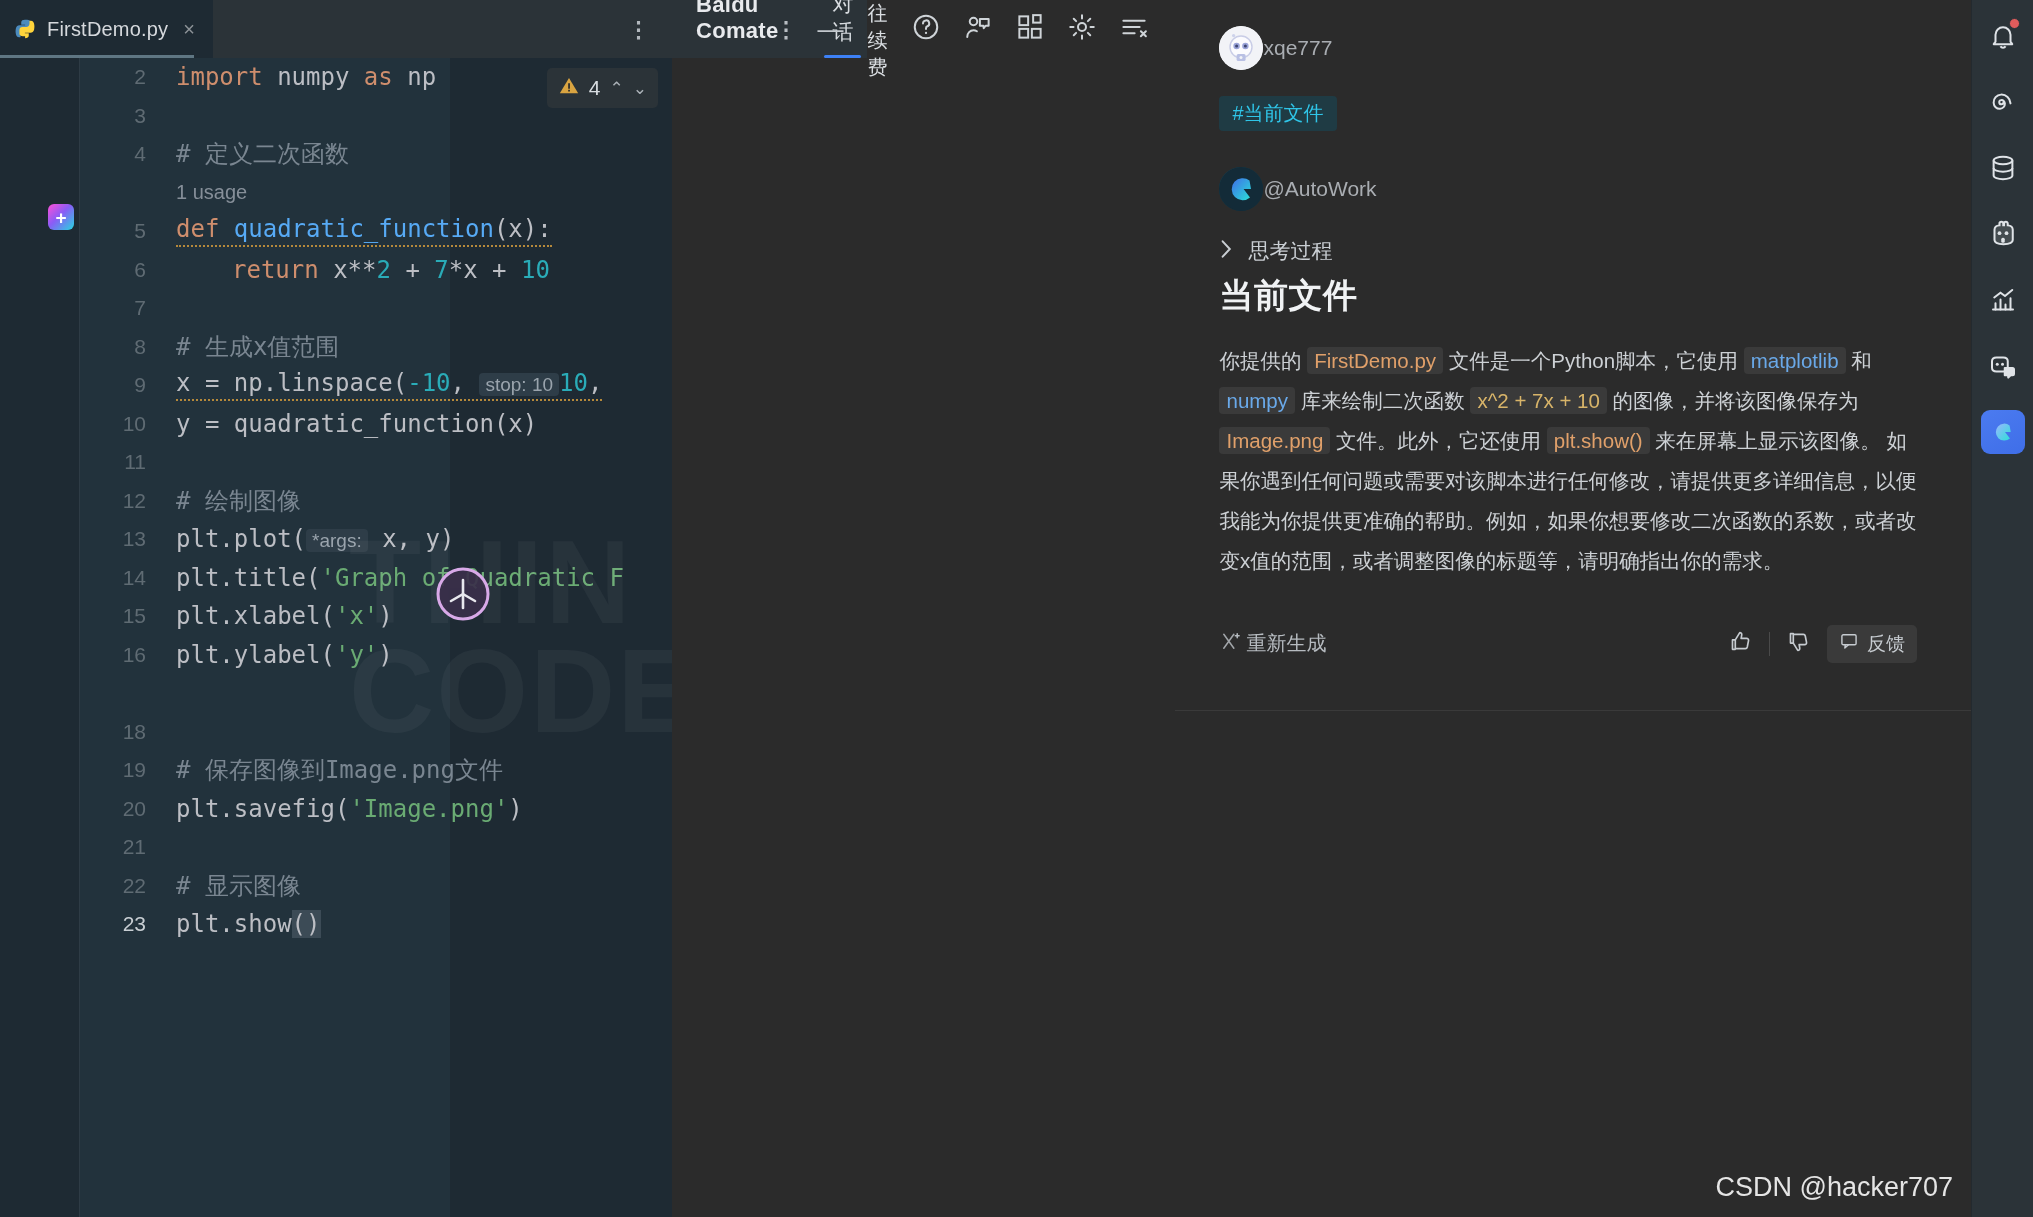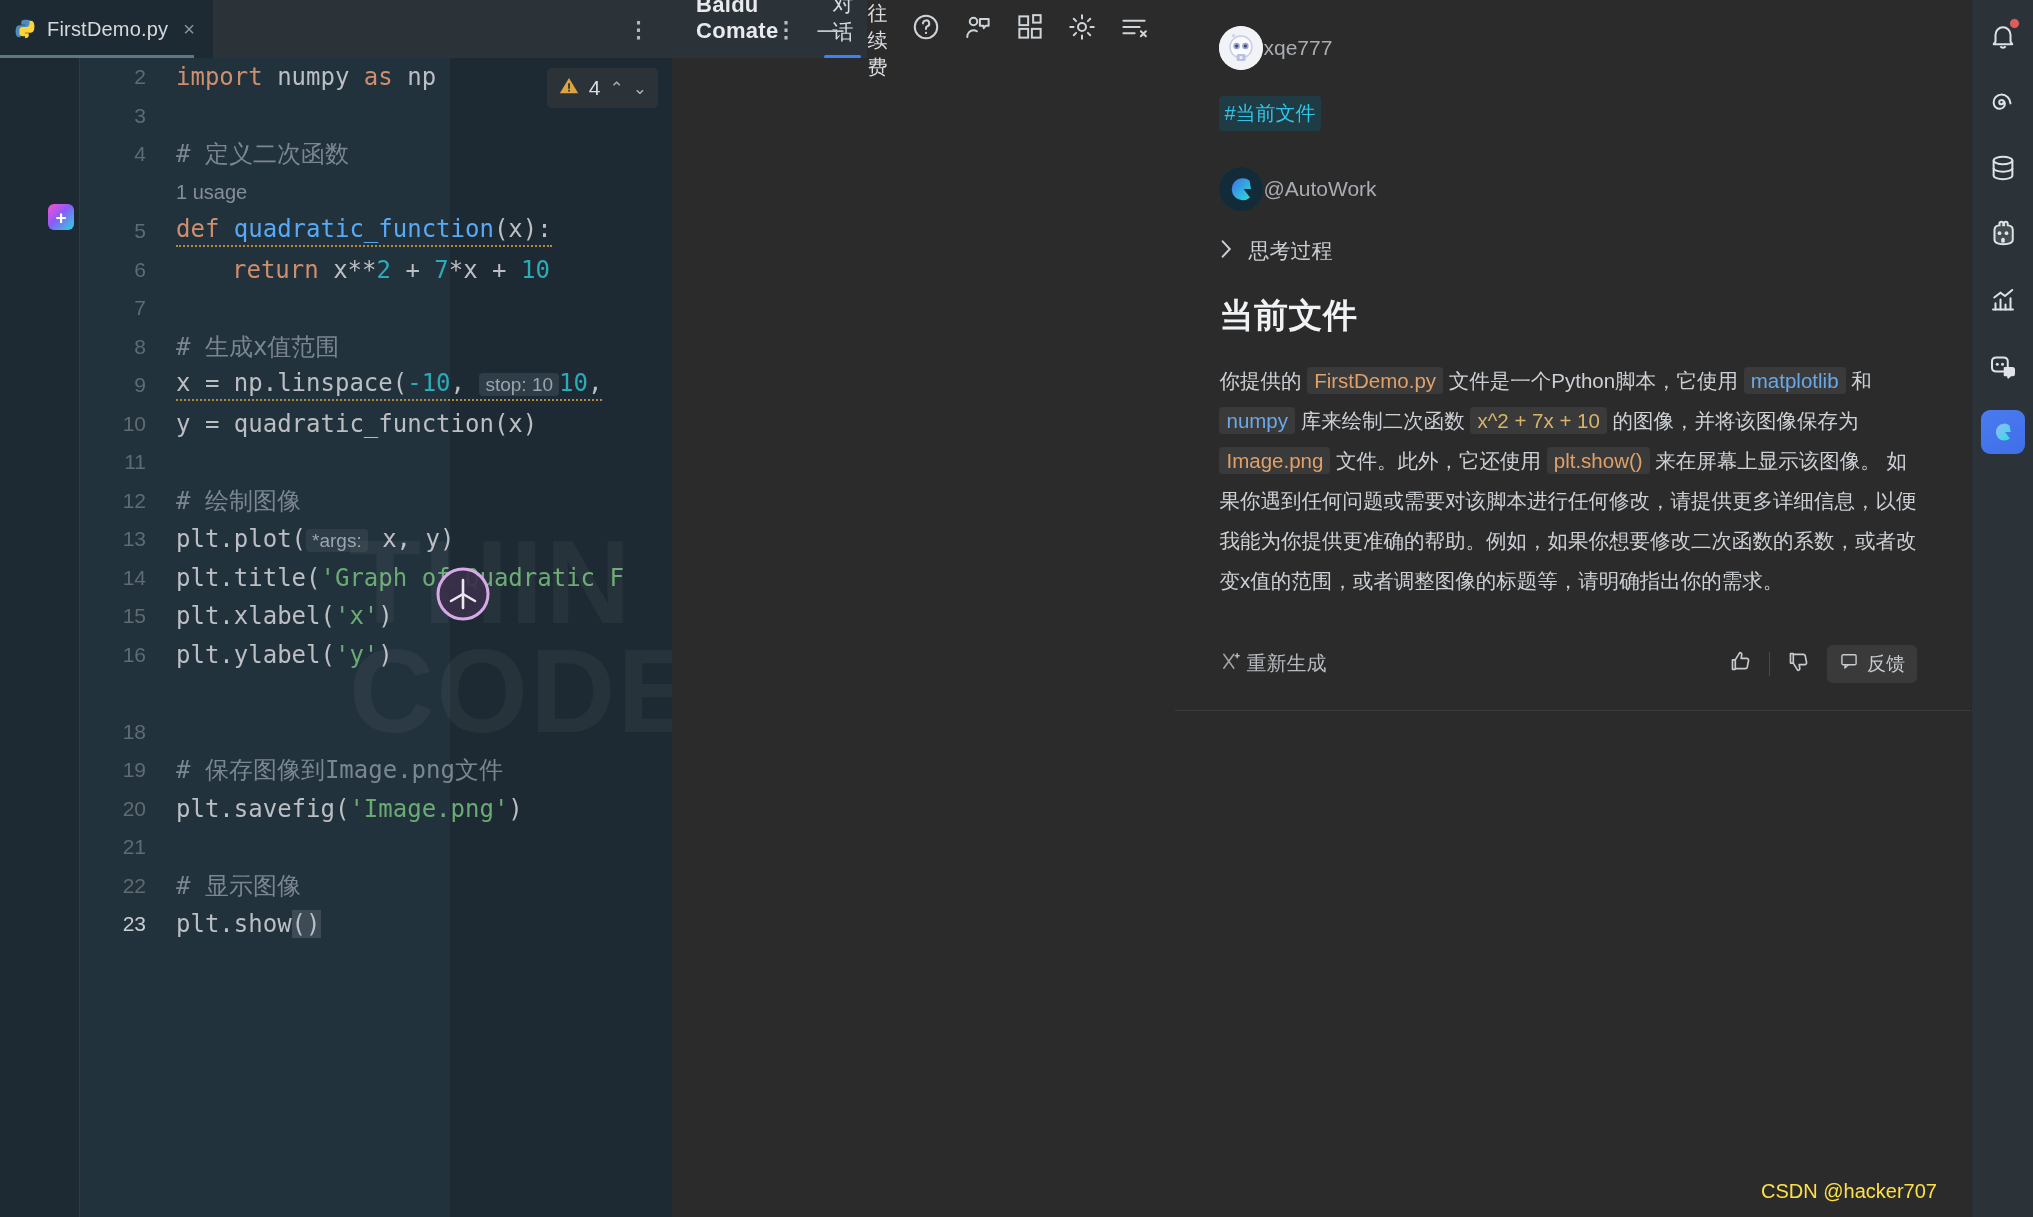--- a/index.html
+++ b/index.html
@@ -117,52 +117,52 @@
   .cm-body { flex: 1 1 auto; background: #2b2b2b; overflow: hidden; position: relative; }
   .msg-user { padding: 26px 0 0 44px; }
   .usr-row { display: flex; align-items: center; }
   .avatar {
     width: 44px; height: 44px; border-radius: 50%; background: #f2f3f7;
     display: flex; align-items: center; justify-content: center; overflow: hidden;
   }
   .uname { font-size: 21px; color: #a9adb2; }
   .filetag {
     display: inline-block; margin: 26px 0 0 0; background: #1f3b44; color: #2fc5e8;
-    font-size: 20px; padding: 4px 5px; border-radius: 4px;
+    font-size: 20px; padding: 4px 13px; border-radius: 4px;
   }
 
   .msg-ai { padding: 36px 0 0 44px; }
   .ai-logo {
     width: 44px; height: 44px; border-radius: 50%;
     background: radial-gradient(circle at 32% 32%, #1a5f7a 0%, #12404f 45%, #0d2b38 100%);
     display: flex; align-items: center; justify-content: center;
   }
   .think-row { display: flex; align-items: center; gap: 14px; margin-top: 26px; }
   .think-label { font-size: 21px; color: #c9ced3; }
-  .ai-h1 { font-size: 34px; font-weight: 700; color: #f0f2f4; margin-top: 28px; letter-spacing: .5px; }
+  .ai-h1 { font-size: 34px; font-weight: 700; color: #f0f2f4; margin-top: 8px; letter-spacing: .5px; }
   .ai-p {
     margin-top: 22px; padding-right: 54px; font-size: 20.5px; line-height: 1.95;
     color: #cdd1d5; max-width: 1255px; text-align: left;
   }
   .code-inline { background: #3a3a3a; border-radius: 4px; padding: 2px 7px; }
   .c-orange { color: #e0a06a; }
   .c-blue { color: #6aa9e9; }
   .c-yellow { color: #d8b469; }
 
   .ai-actions { display: flex; align-items: center; margin-top: 44px; padding-right: 54px; max-width: 1290px; }
   .regen { display: flex; align-items: center; gap: 4px; color: #b6bbc0; font-size: 20px; }
   .act-right { margin-left: auto; display: flex; align-items: center; gap: 16px; }
   .vdiv { width: 1px; height: 24px; background: #4a4a4a; }
   .fb-btn {
     display: flex; align-items: flex-start; gap: 8px; background: #3a3a3a; border-radius: 5px;
     padding: 6px 12px; color: #c6cbd0; font-size: 19px;
   }
 
   .csdn {
-    position: absolute; right: 34px; bottom: 14px; color: #fde047; font-size: 20px;
+    position: absolute; right: 18px; bottom: 14px; color: #e5e5e5; font-size: 27px;
   }
 
   
   .rail {
     flex: 0 0 62px; width: 62px; height: 1217px; background: #2b3338;
     display: flex; flex-direction: column; align-items: center; padding-top: 14px; gap: 22px;
     border-left: 1px solid #232a2f;
   }
   .rail-item { width: 44px; height: 44px; display: flex; align-items: center; justify-content: center; position: relative; }
   .rail-item.active {

